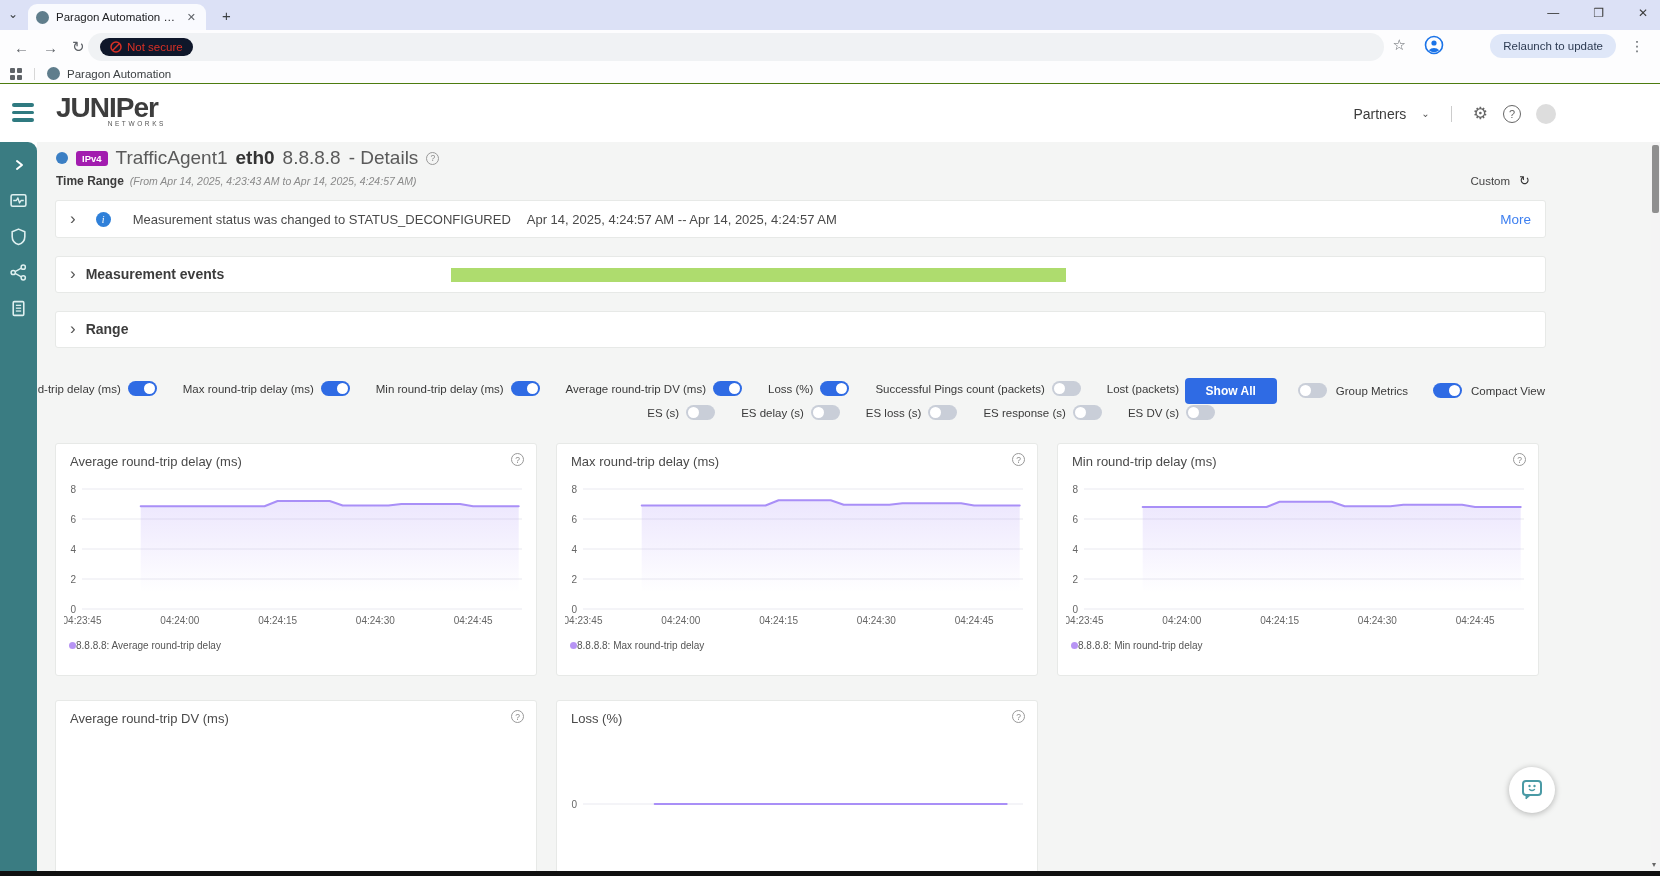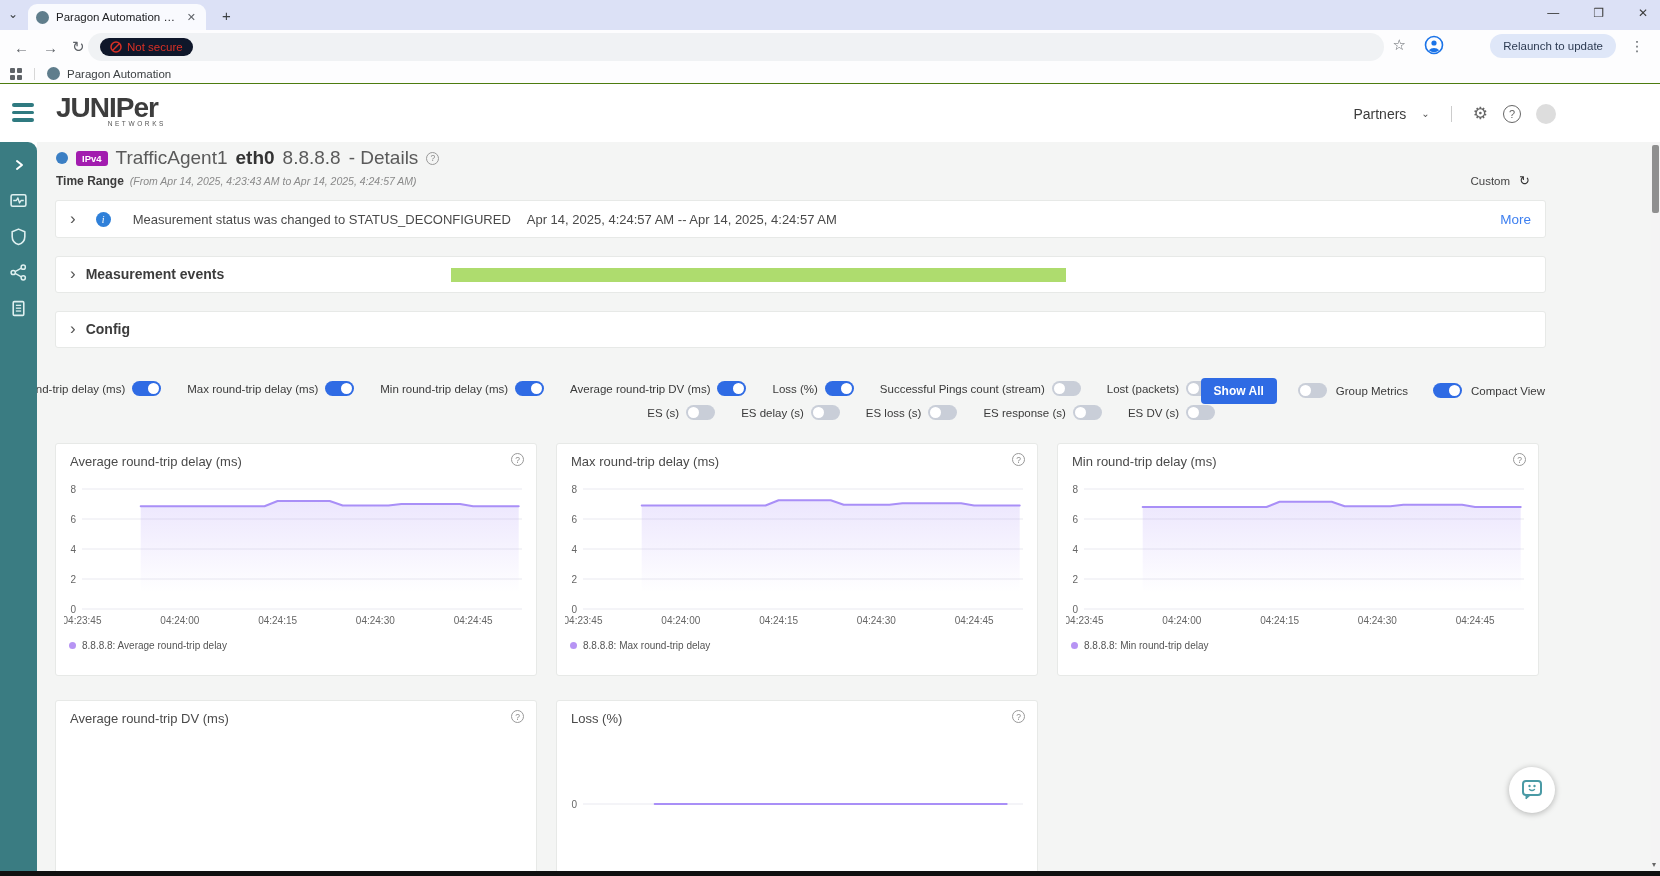--- a/index.html
+++ b/index.html
@@ -96,31 +96,31 @@
   #toggles-row1 { top:239px; }
   #toggles-row2 { top:263px; }
   .metric { display:flex; align-items:center; gap:7px; }
   .mlabel { font-size:11.5px; color:#3a3a3a; white-space:nowrap; }
   .switch { position:relative; display:inline-block; width:29px; height:15px; border-radius:8px; background:#c9ced8; flex:0 0 auto; }
   .switch i { position:absolute; top:2px; left:2px; width:11px; height:11px; border-radius:50%; background:#fff; }
   .switch.on { background:#2f6be4; }
   .switch.on i { left:auto; right:2px; }
   #controls-cluster { position:absolute; right:115px; top:235px; height:27px; display:flex; align-items:center; gap:9px; }
   #show-all-btn { background:#2f6be4; color:#fff; font-size:12px; font-weight:600; border:none; border-radius:4px;
-                  padding:6px 13px; margin-right:12px; }
+                  padding:6px 21px; margin-right:12px; }
 
   .chart-card { position:absolute; width:482px; background:#fff; border:1px solid #e7e9e7; border-radius:3px; }
   .row1 { top:301px; height:233px; }
   .row2 { top:558px; height:230px; }
   .cc1 { left:18px; } .cc2 { left:519px; } .cc3 { left:1020px; }
   .chart-title { position:absolute; left:14px; top:10px; font-size:13px; color:#4a4a4a; }
   .chart-help { position:absolute; right:12px; top:9px; }
   .plot { position:absolute; left:8px; top:36px; width:466px; height:160px; }
   .plot-s { height:80px; }
-  .legend { position:absolute; left:13px; top:196px; display:flex; align-items:center; gap:6px; }
+  .legend { position:absolute; left:13px; top:196px; display:flex; align-items:center; }
   .legend i { width:7px; height:7px; border-radius:50%; background:#b794f4; }
   .legend span { font-size:10px; color:#555; }
 
   
   #chat-fab { position:absolute; left:1509px; top:767px; width:46px; height:46px; border-radius:50%; background:#fff;
               box-shadow:0 1px 6px rgba(0,0,0,.28); display:flex; align-items:center; justify-content:center; }
 
   
   #scrollbar { position:absolute; right:0; top:142px; width:9px; height:729px; background:#f4f4f4; }
   #scroll-thumb { position:absolute; left:1px; top:3px; width:7px; height:68px; background:#8f8f8f; border-radius:2px; }
@@ -264,21 +264,21 @@
     <div class="sec-head">
       <span class="sec-chev">›</span>
       <span class="sec-label">Measurement events</span>
     </div>
     <div id="event-bar"></div>
   </div>
 
   <div class="card" id="config-card">
     <div class="sec-head">
       <span class="sec-chev">›</span>
-      <span class="sec-label">Config</span>
+      <span class="sec-label">Range</span>
     </div>
   </div>
 
   <div class="metric-row" id="toggles-row1">
       <div class="metric">
         <span class="mlabel">Average round-trip delay (ms)</span>
         <span class="switch on">
           <i></i>
         </span>
       </div>
@@ -300,21 +300,21 @@
           <i></i>
         </span>
       </div>
       <div class="metric">
         <span class="mlabel">Loss (%)</span>
         <span class="switch on">
           <i></i>
         </span>
       </div>
       <div class="metric">
-        <span class="mlabel">Successful Pings count (stream)</span>
+        <span class="mlabel">Successful Pings count (packets)</span>
         <span class="switch">
           <i></i>
         </span>
       </div>
       <div class="metric">
         <span class="mlabel">Lost (packets)</span>
         <span class="switch">
           <i></i>
         </span>
       </div>

